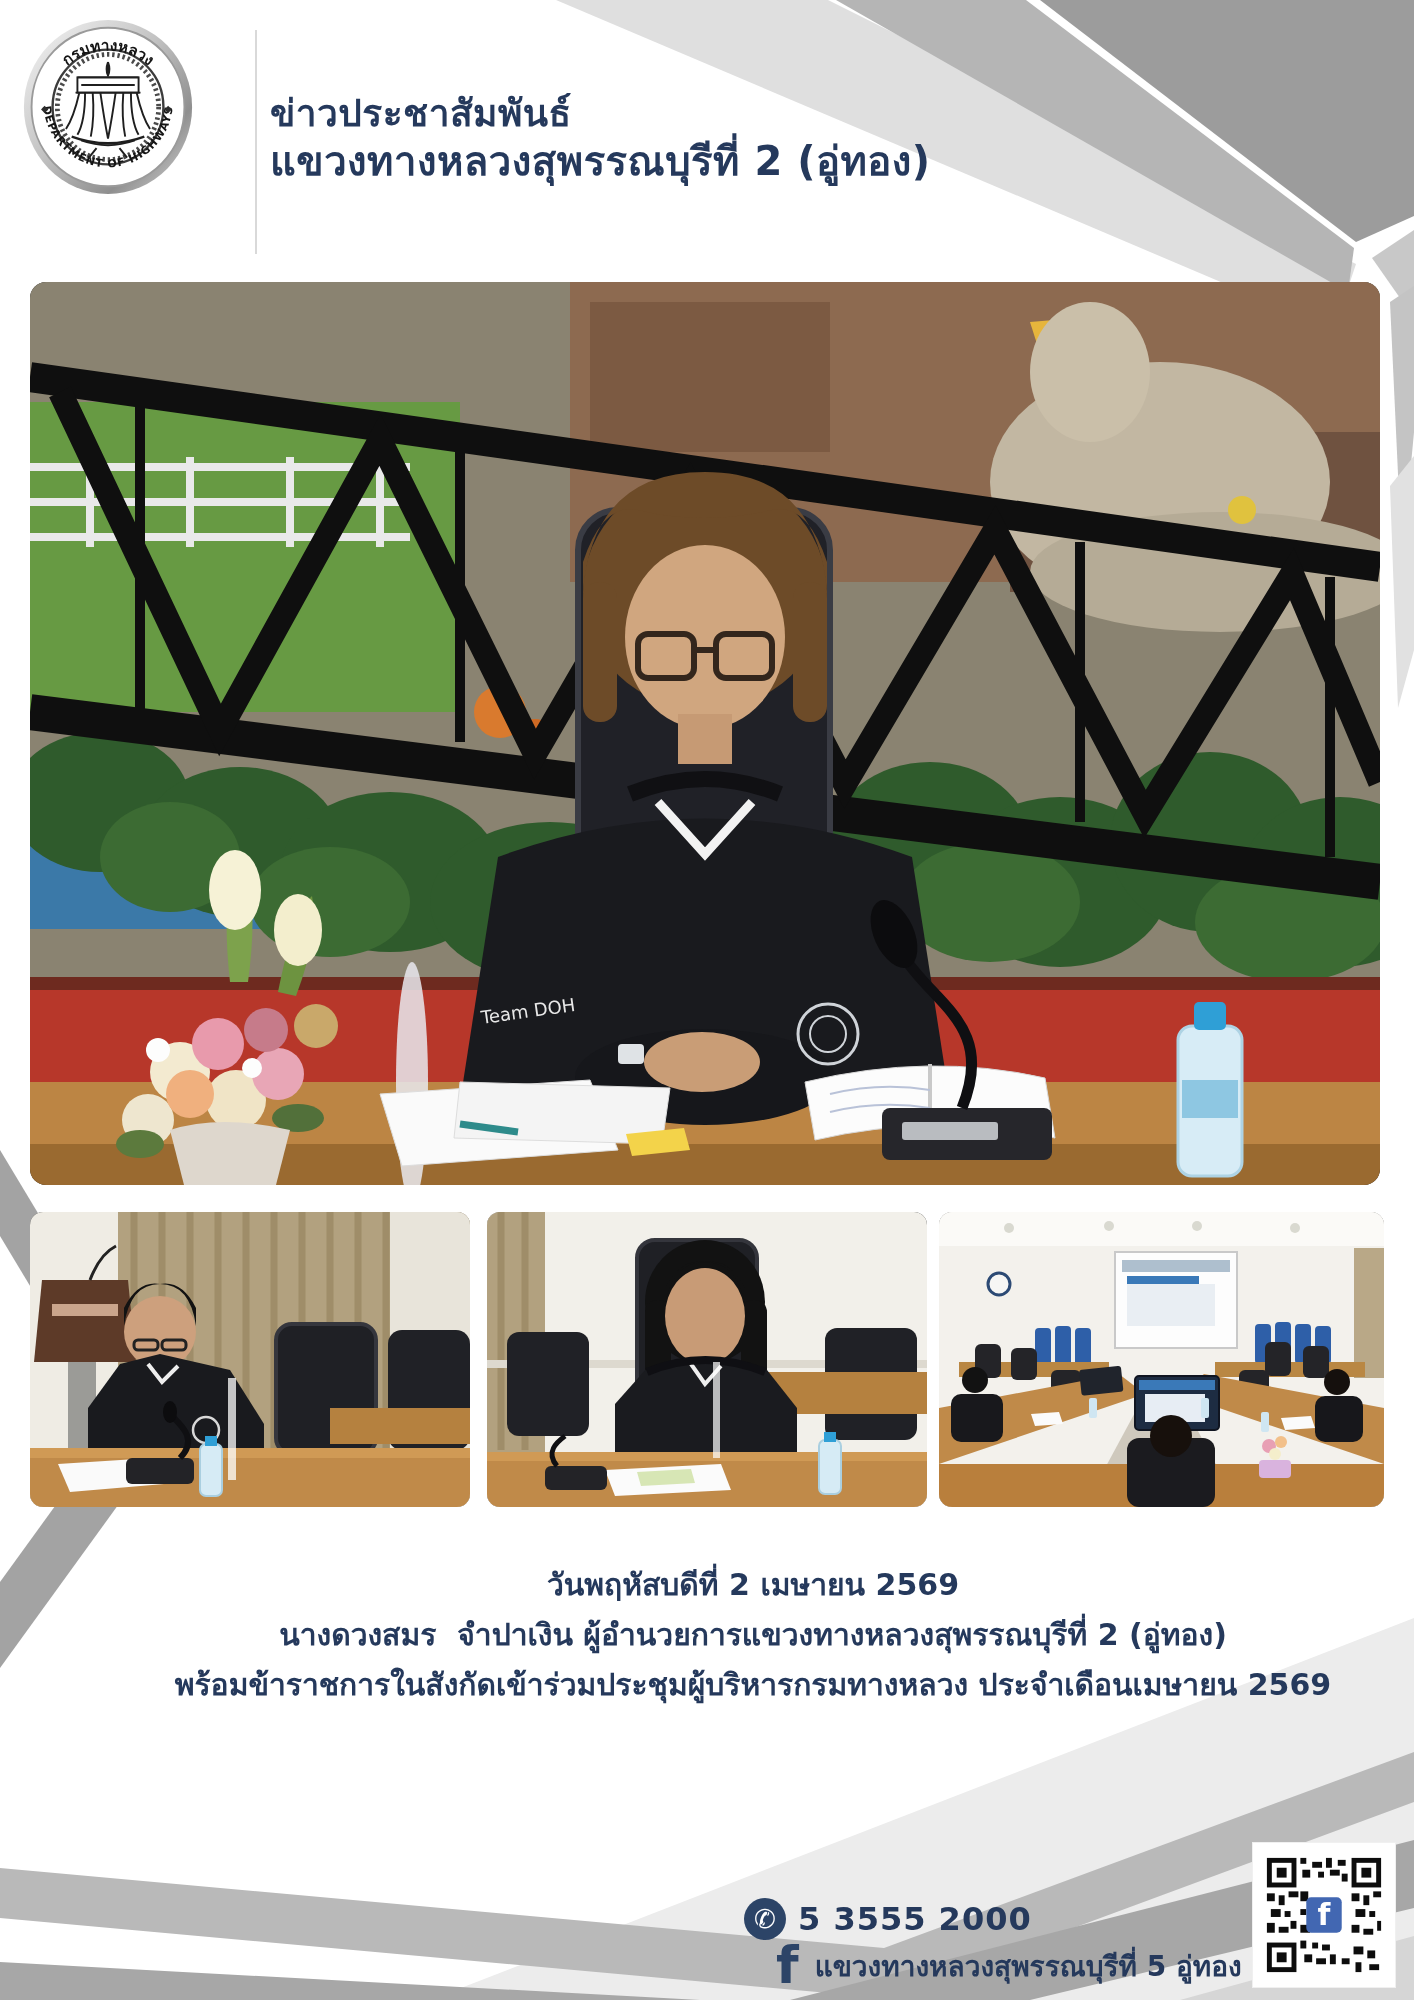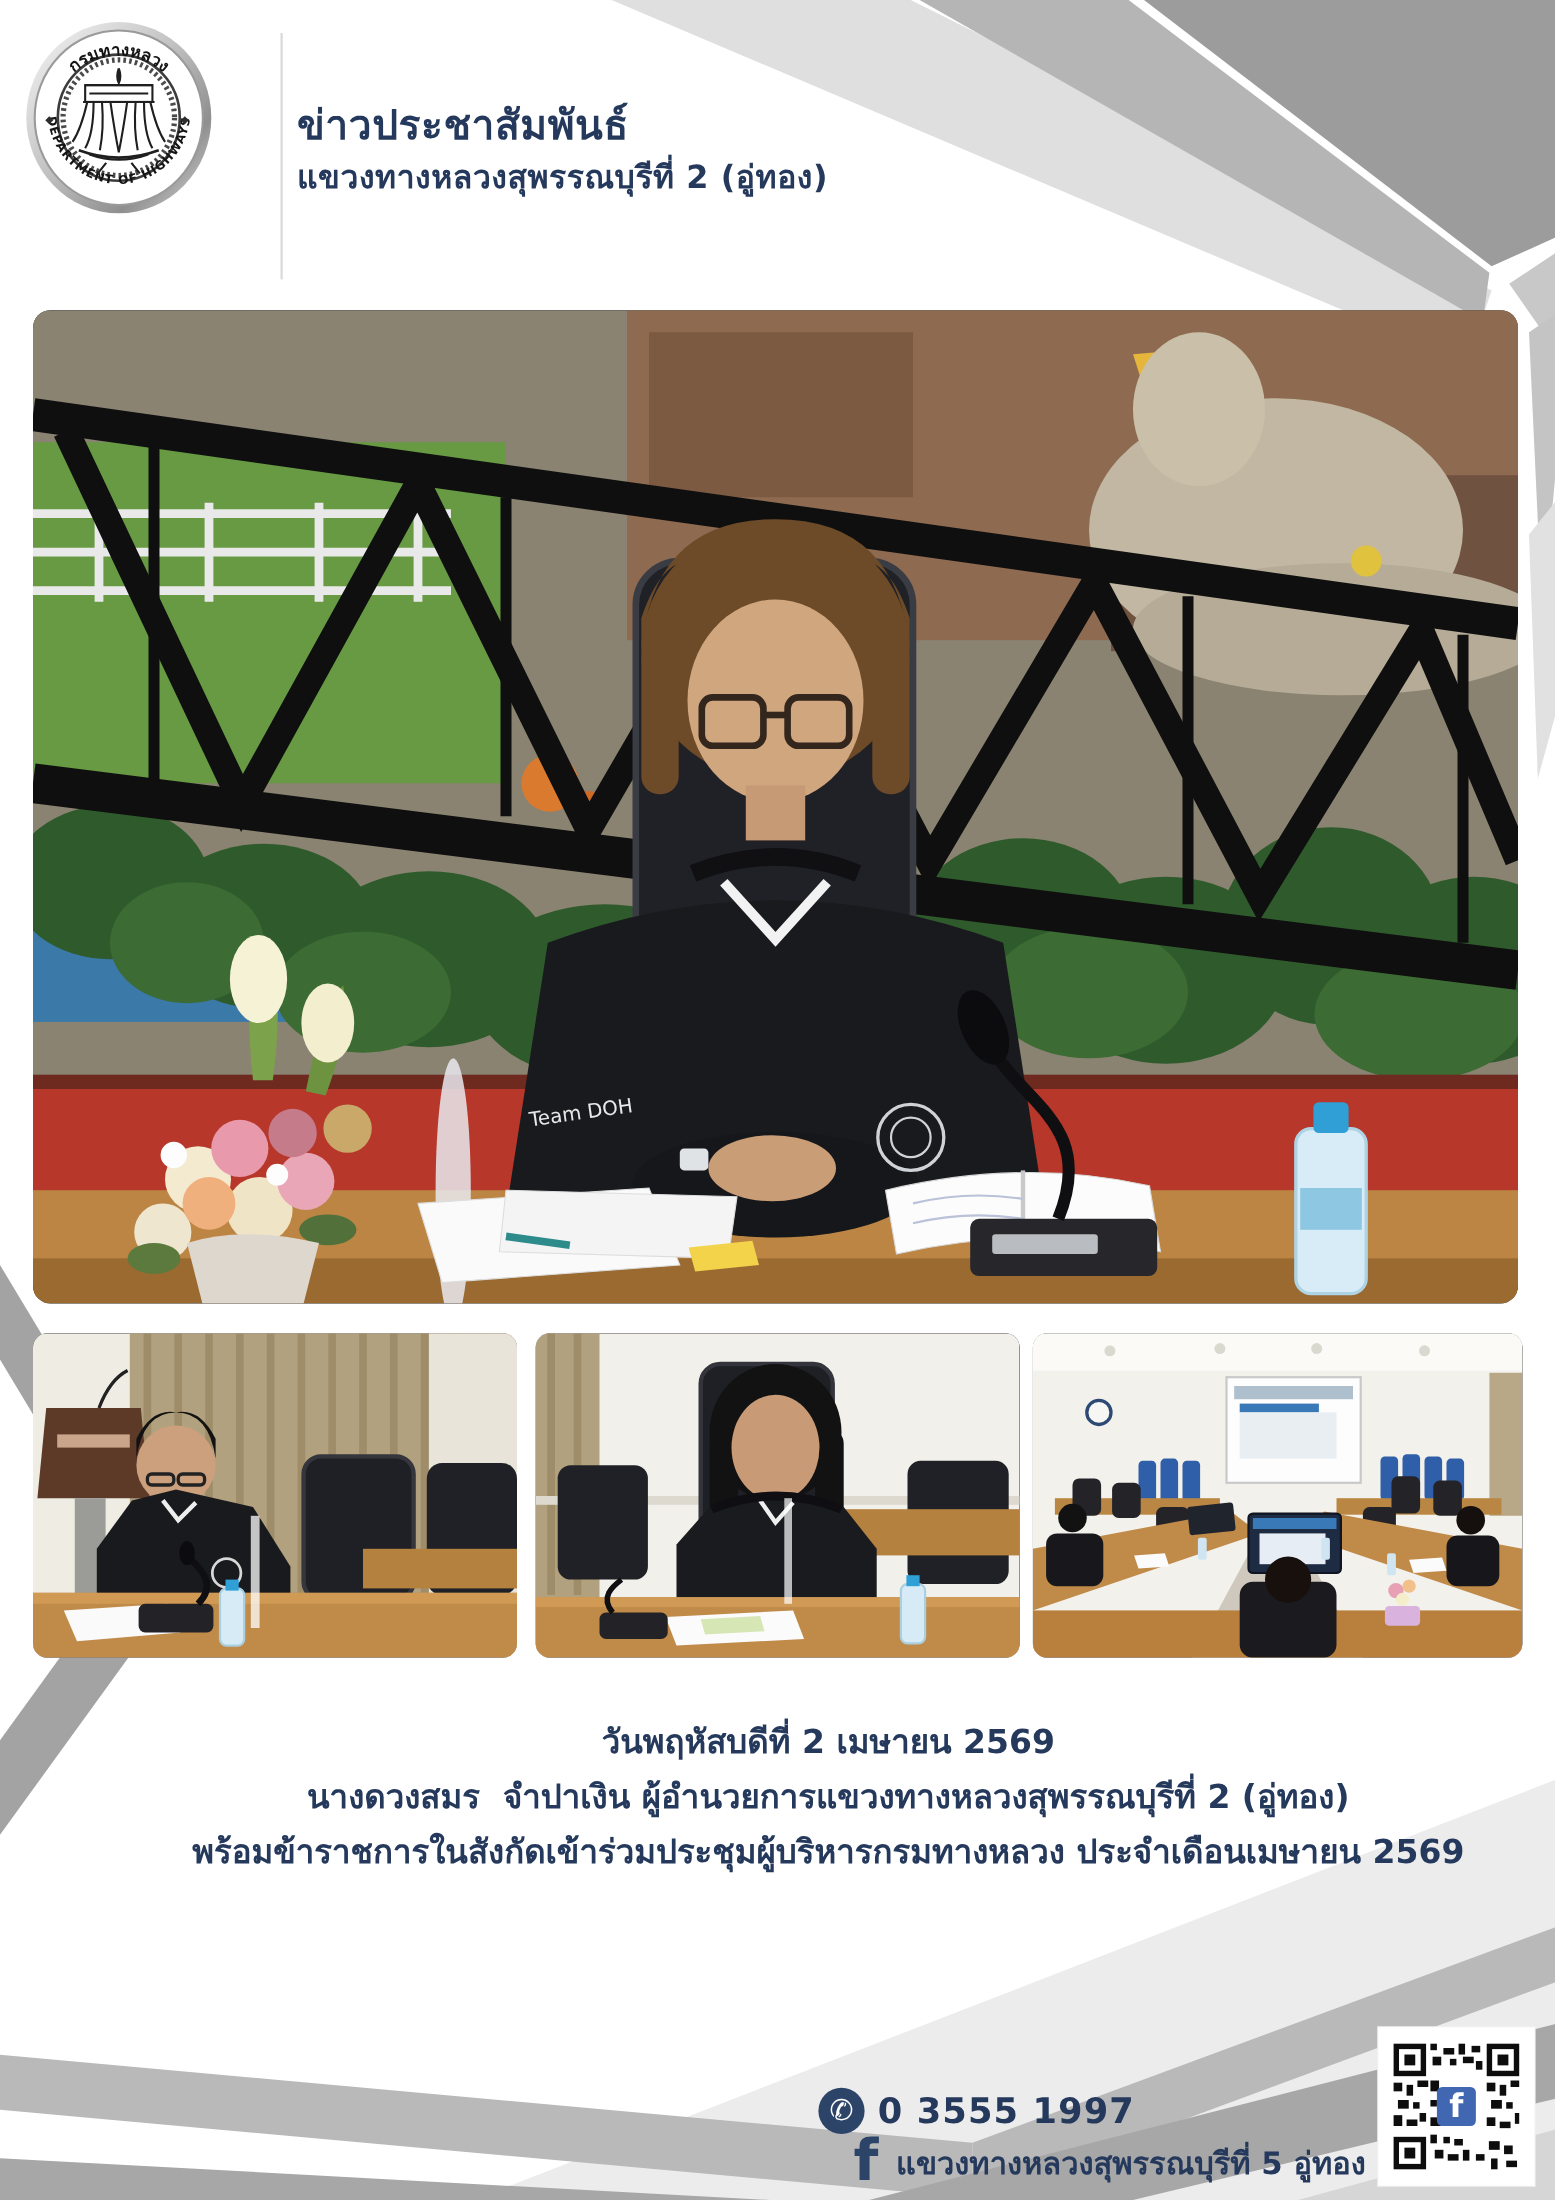--- a/index.html
+++ b/index.html
@@ -8,21 +8,21 @@
     background:#ffffff;overflow:hidden;
     font-family:"DejaVu Sans","Liberation Sans",sans-serif;
   }
   .abs{position:absolute;}
   .decor{position:absolute;left:0;top:0;z-index:0;pointer-events:none;}
   
   .logo-wrap{left:22px;top:16px;width:172px;height:182px;z-index:3;}
   .divider{left:255px;top:30px;width:2px;height:224px;background:#d9d9d9;z-index:3;}
   .title-block{left:270px;top:66px;z-index:3;color:#25395c;font-weight:700;margin-top:24px;}
   .title-line1{font-size:37px;line-height:48px;letter-spacing:.5px;}
-  .title-line2{font-size:29px;line-height:46px;letter-spacing:.5px;}
+  .title-line2{font-size:40px;line-height:46px;letter-spacing:.5px;}
   
   .photo{overflow:hidden;border-radius:16px;z-index:2;background:#222;}
   .photo svg{display:block;width:100%;height:100%;}
   .photo-main{left:30px;top:282px;width:1350px;height:903px;}
   .photo-s1{left:30px;top:1212px;width:440px;height:295px;border-radius:13px;}
   .photo-s2{left:487px;top:1212px;width:440px;height:295px;border-radius:13px;}
   .photo-s3{left:939px;top:1212px;width:445px;height:295px;border-radius:13px;}
   
   .body-text{left:0;top:1560px;width:1414px;z-index:3;text-align:center;color:#25395c;font-weight:700;margin-left:46px;}
   .body-line{font-size:30px;line-height:50px;white-space:pre-wrap;}
@@ -378,21 +378,21 @@
   <div class="abs body-text">
     <div class="body-line">วันพฤหัสบดีที่ 2 เมษายน 2569</div>
     <div class="body-line">นางดวงสมร  จำปาเงิน ผู้อำนวยการแขวงทางหลวงสุพรรณบุรีที่ 2 (อู่ทอง)</div>
     <div class="body-line">พร้อมข้าราชการในสังกัดเข้าร่วมประชุมผู้บริหารกรมทางหลวง ประจำเดือนเมษายน 2569</div>
   </div>
 
   <div class="abs phone-row">
     <div class="phone-badge">
       <span>✆</span>
     </div>
-    <div class="phone-num">0 3555 1997</div>
+    <div class="phone-num">5 3555 2000</div>
   </div>
   <div class="abs fb-row">
     <div class="fb-glyph">f</div>
     <div class="fb-name">แขวงทางหลวงสุพรรณบุรีที่ 5 อู่ทอง</div>
   </div>
 
   <div class="abs qr-card">
     <svg viewBox="0 0 128 128" width="126" height="126">
       <rect width="128" height="128" fill="#ffffff"></rect>
       <g fill="#0d0d0d">

